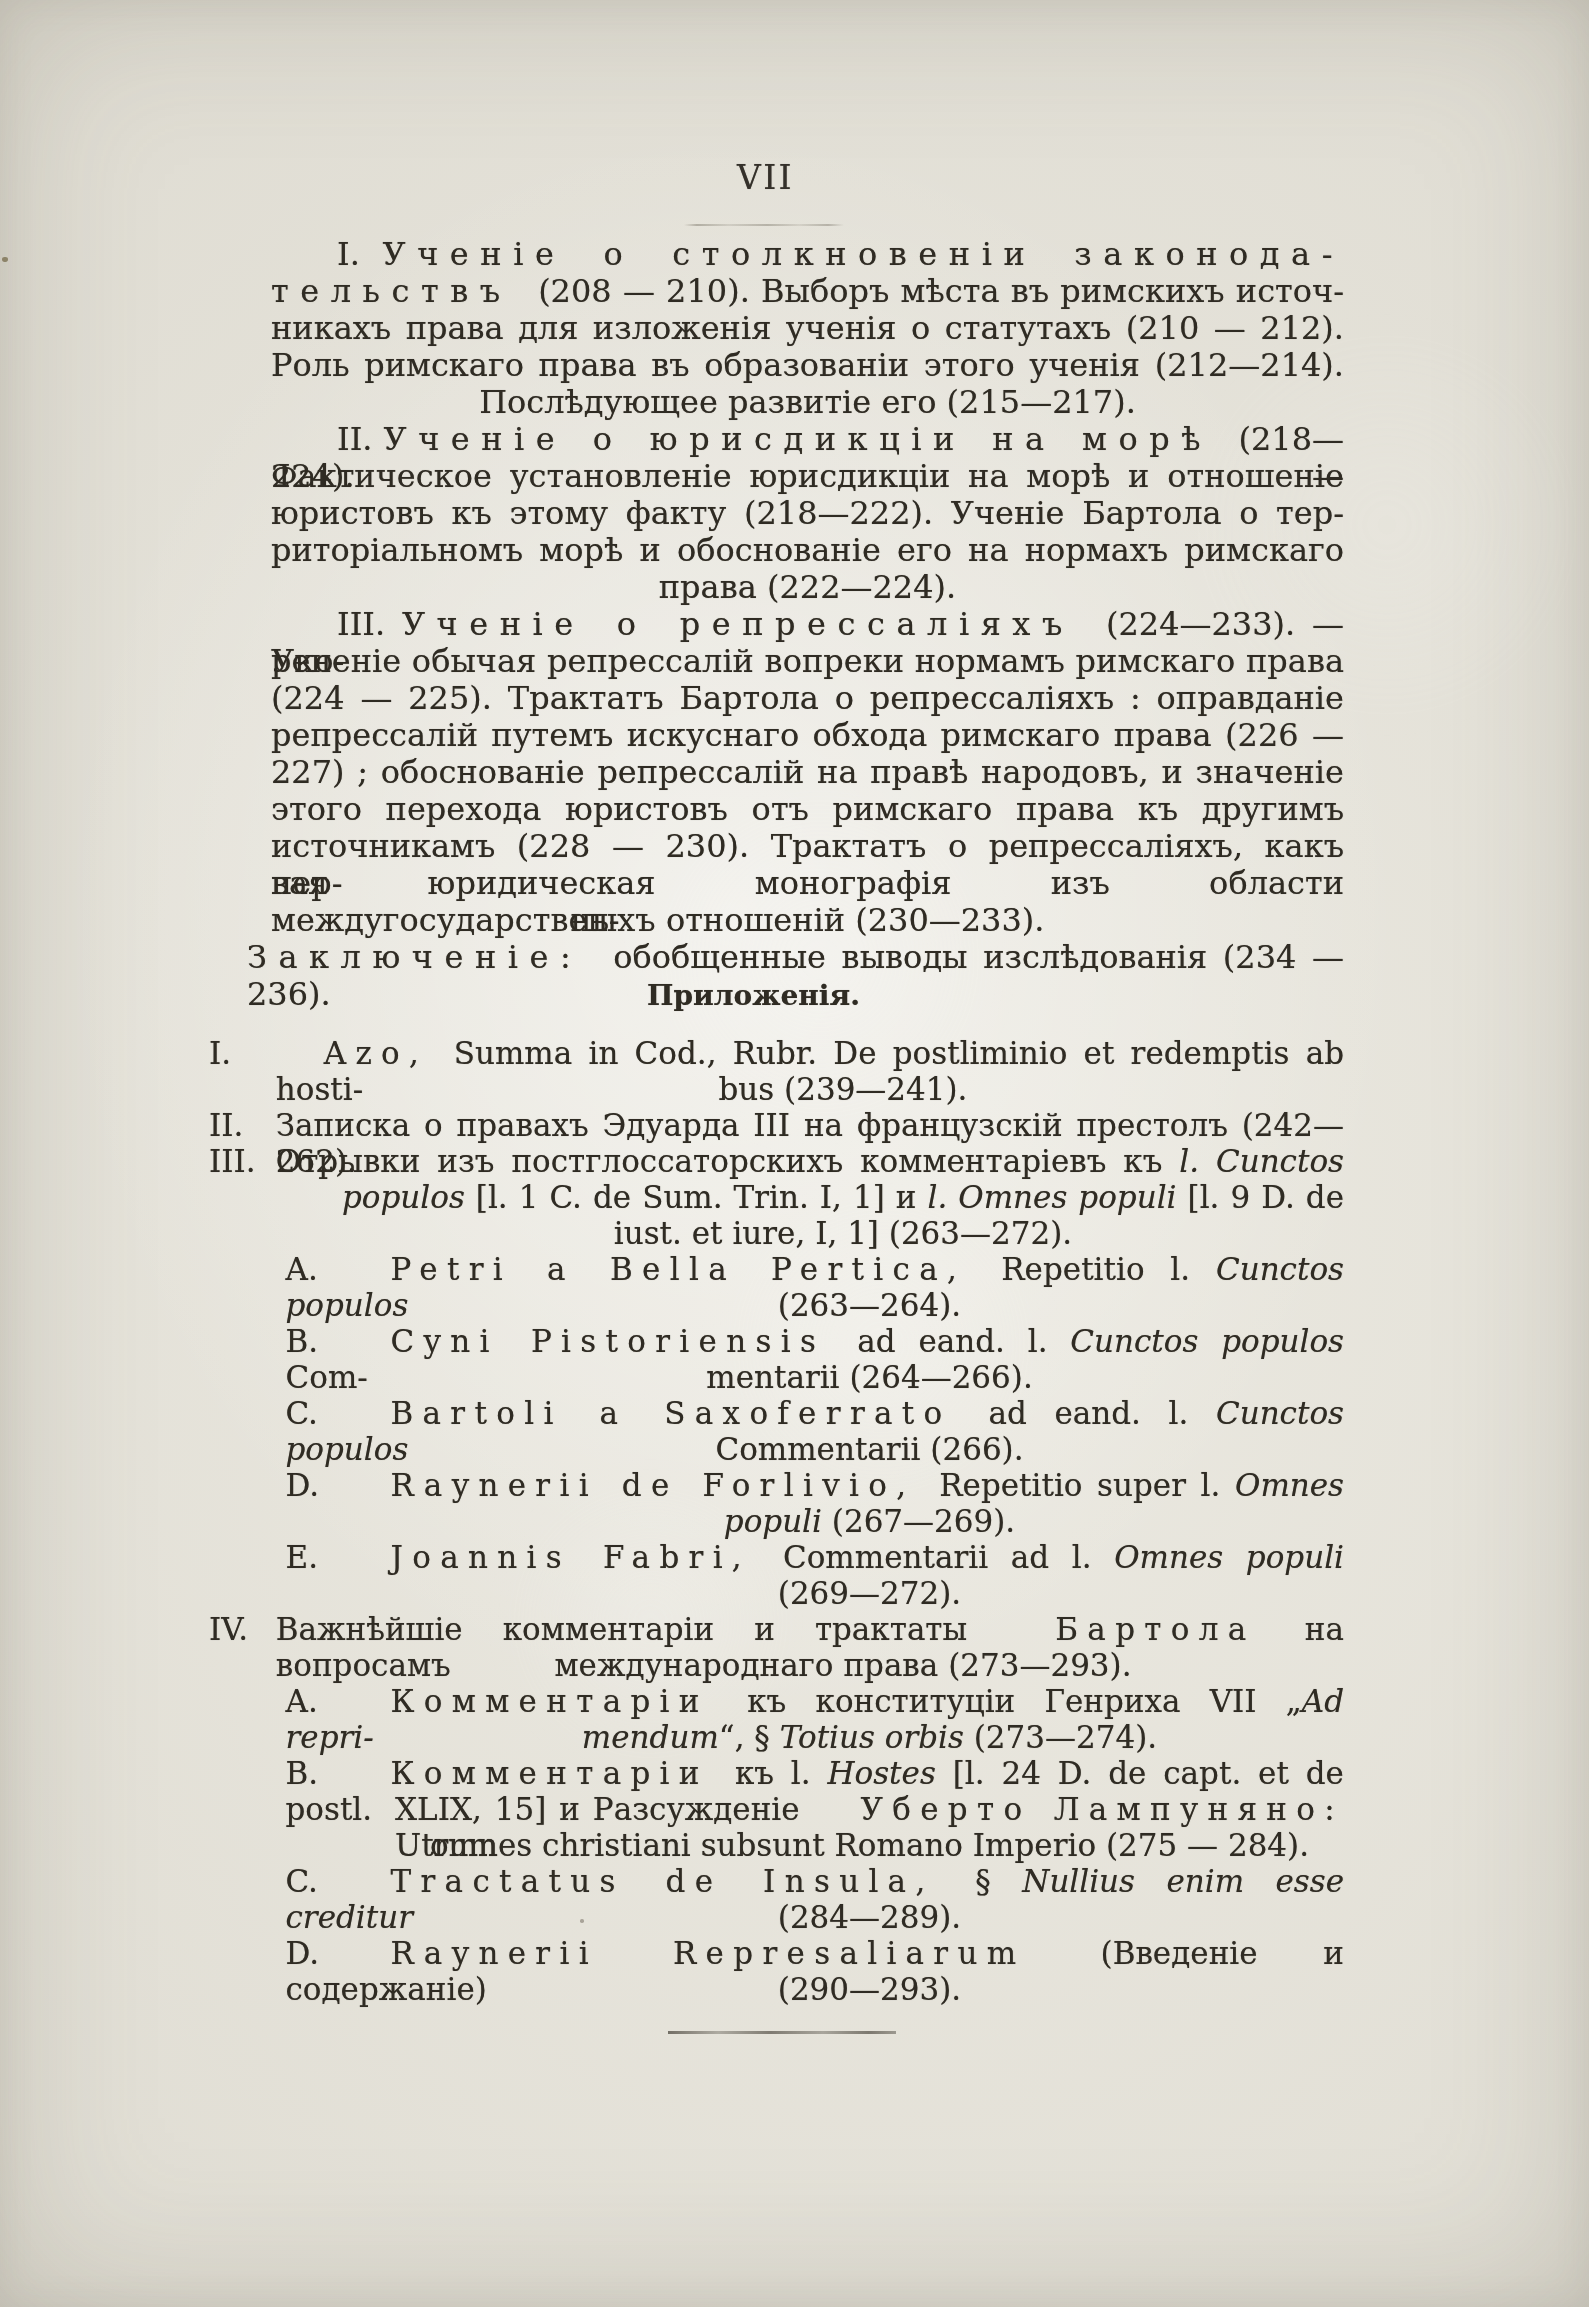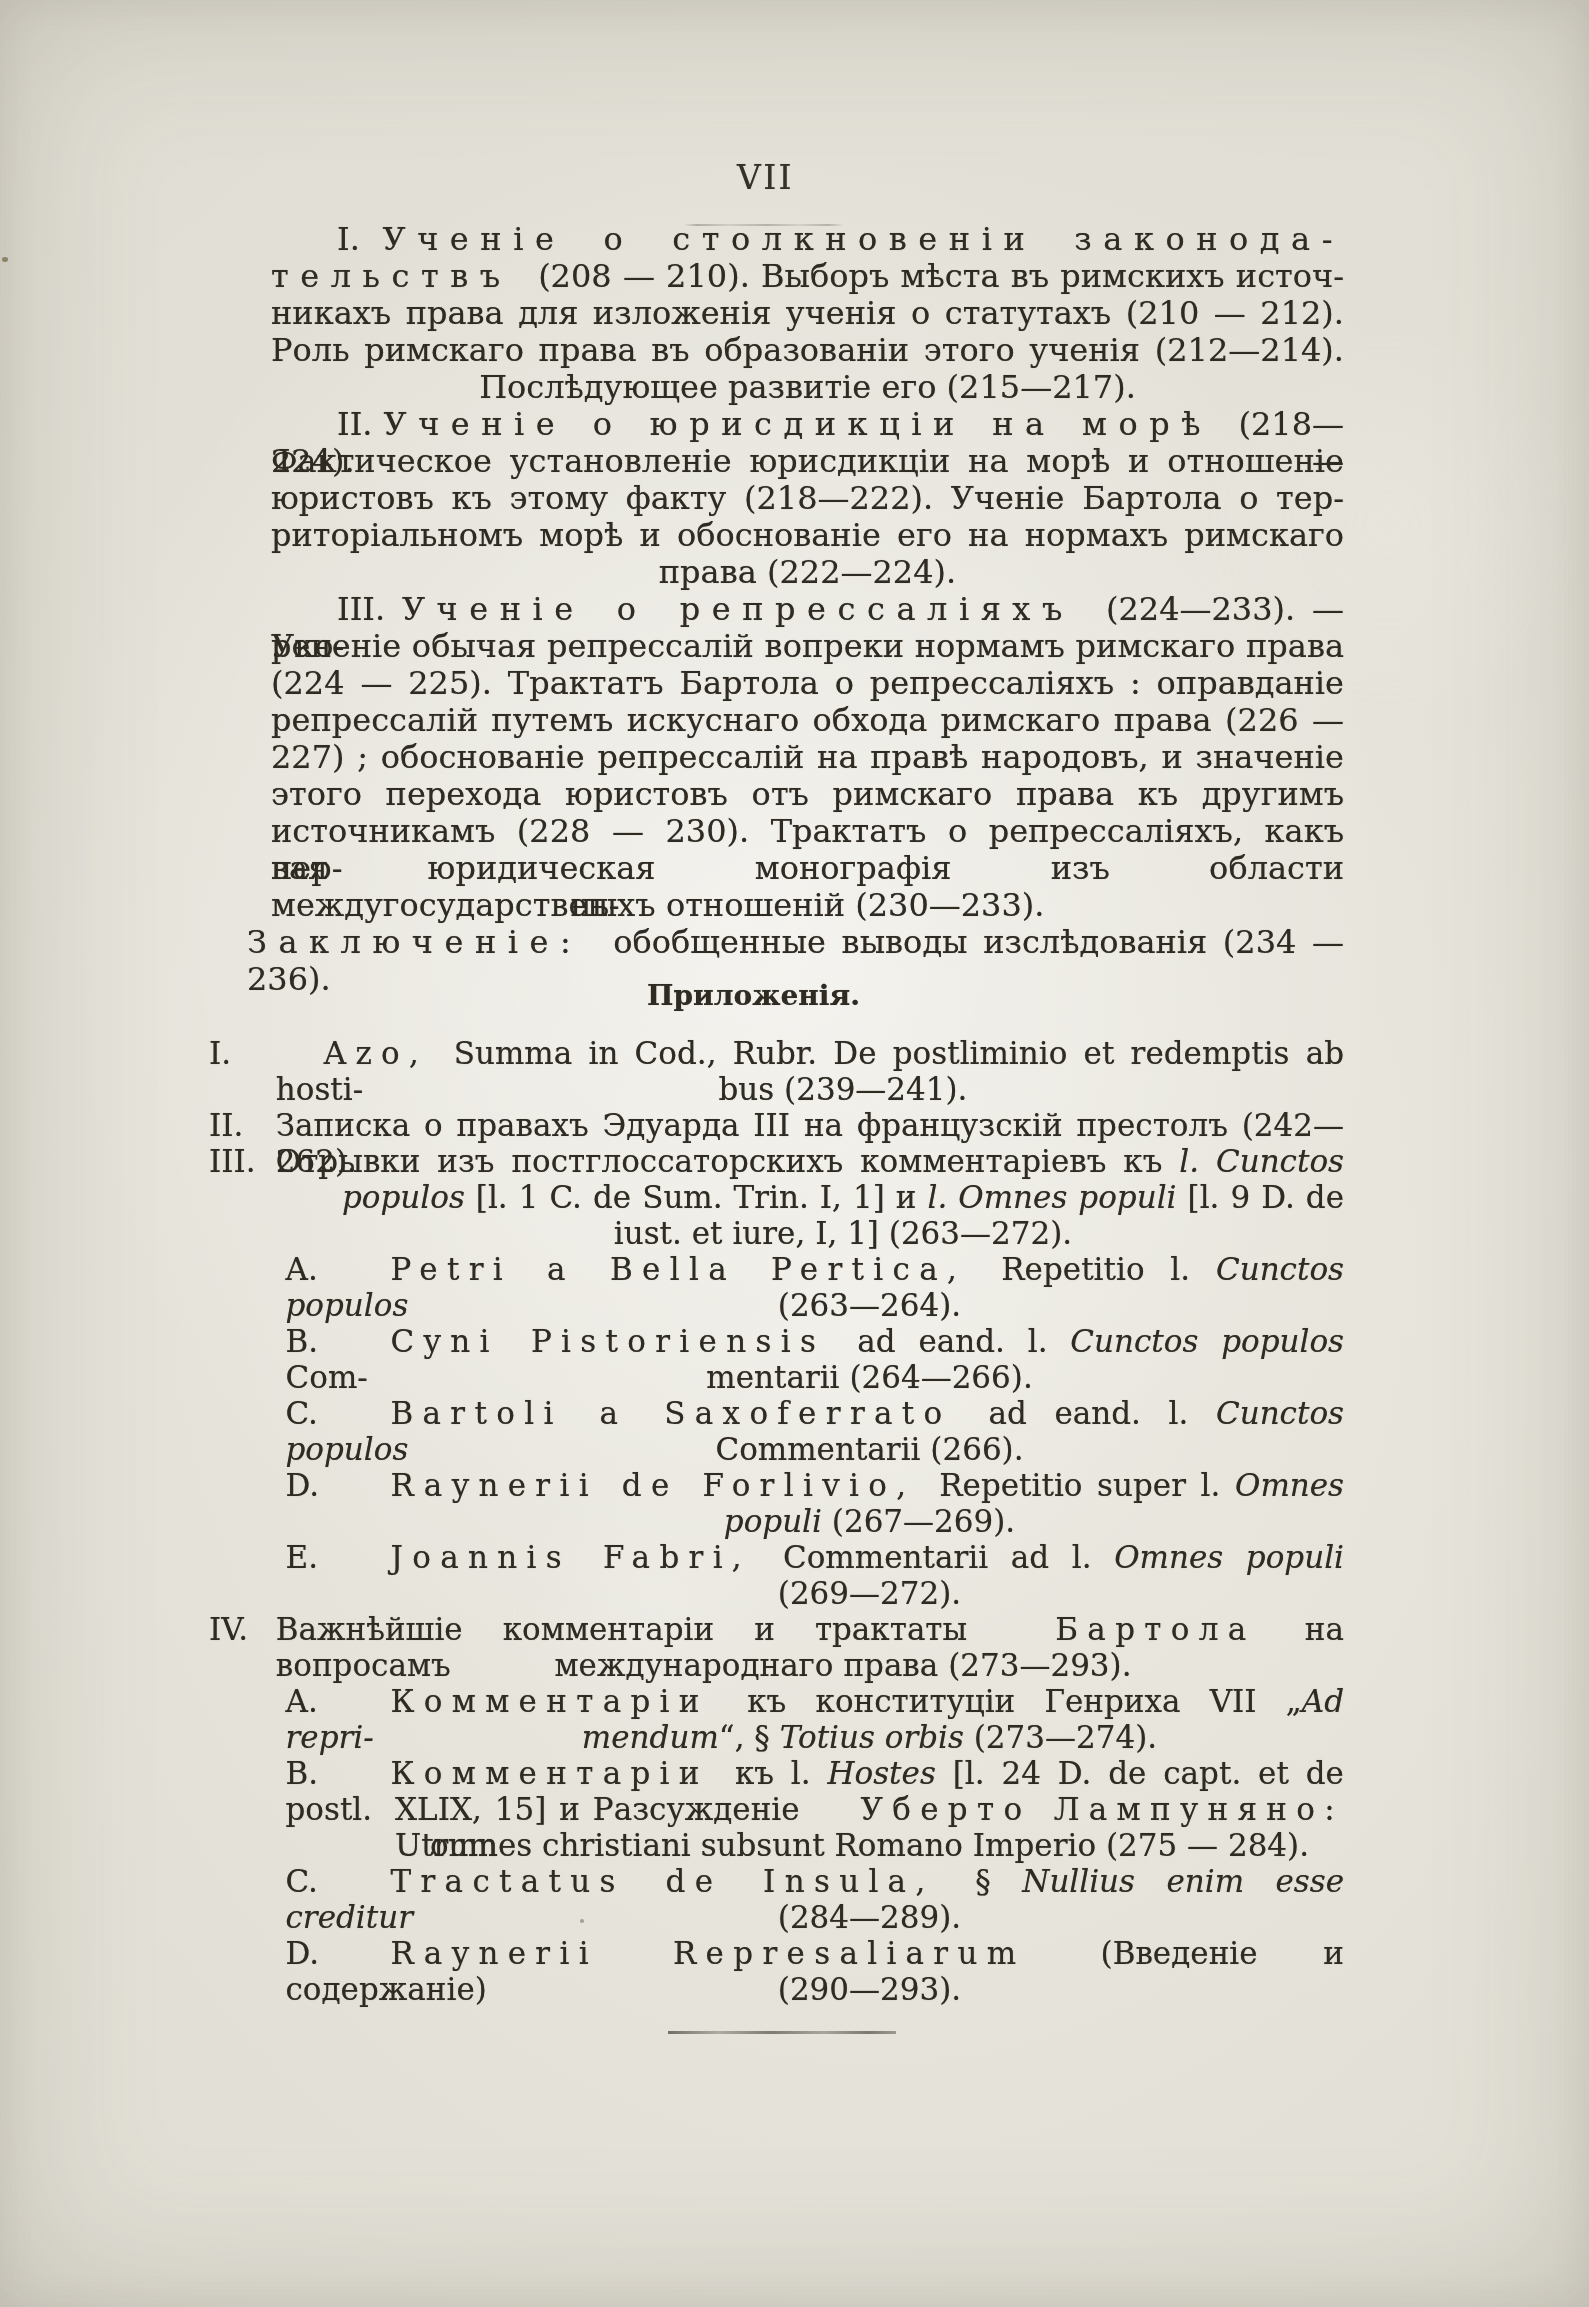--- a/index.html
+++ b/index.html
@@ -24,21 +24,21 @@
   #speck2{left:580px;top:1919px;width:3.6px;height:3.6px;background:#6b6357;opacity:.5;}
 
   .ink{ text-shadow:0 0 0.7px rgba(47,43,35,.55); }
 
   #page-number{position:absolute;top:158px;left:663px;width:205px;text-align:center;
     font-size:33px;letter-spacing:2.4px;color:#34302a;}
   #rule1{position:absolute;top:224px;left:684px;width:160px;height:2.4px;border-radius:1.2px;opacity:.8;
     background:linear-gradient(90deg, rgba(112,106,93,0), rgba(112,106,93,.55) 8%, rgba(112,106,93,.22) 28%,
       rgba(112,106,93,.5) 52%, rgba(112,106,93,.18) 72%, rgba(112,106,93,.5) 90%, rgba(112,106,93,0));}
 
-  #main-col{position:absolute;left:271px;top:221px;width:1073px;}
+  #main-col{position:absolute;left:271px;top:236px;width:1073px;}
   #app-col{position:absolute;left:271px;top:1035px;width:1073px;}
   #app-heading{position:absolute;left:271px;top:979px;width:1073px;height:55px;
     text-align:center;font-weight:bold;font-size:28px;transform:translateX(-54px);}
 
   .ln{position:relative;line-height:37px;height:37px;font-size:32px;text-align:center;white-space:nowrap;}
   #app-col .ln{line-height:36px;height:36px;font-size:31px;white-space:normal;}
   .ln.just{text-align:justify;text-align-last:justify;white-space:normal;}
   .p1f{text-indent:66px;}
   .zk{margin-left:-24px;width:calc(100% + 24px);}
   .romf{padding-left:4.8px;}

